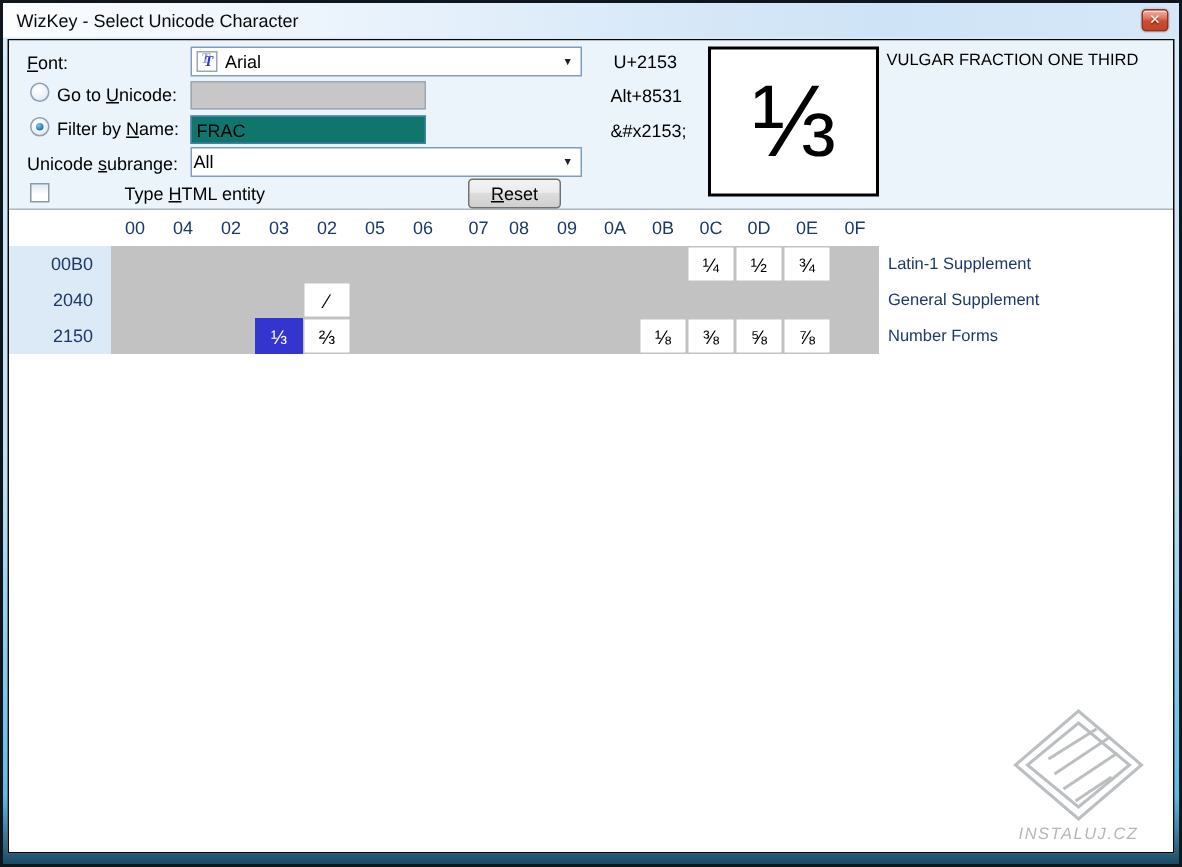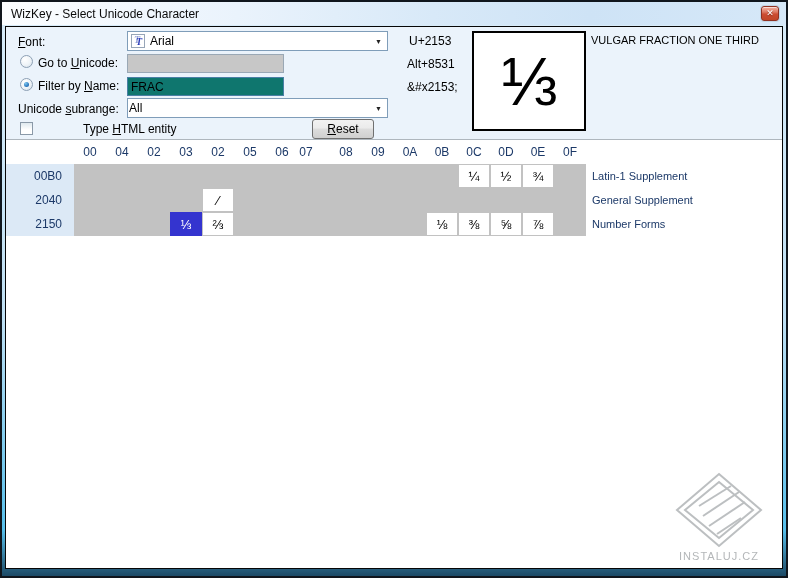--- a/index.html
+++ b/index.html
@@ -96,21 +96,21 @@
   .row-h { position:absolute; left:0; width:68px; height:24px; line-height:24px;
            text-align:right; padding-right:12px; font-size:12px; color:#1c3968; }
   .row-lbl { position:absolute; left:586px; height:24px; line-height:24px; font-size:11px; color:#1c3968; white-space:nowrap; }
   .cell { position:absolute; background:#fff; color:#000; font-size:13px;
           display:flex; align-items:center; justify-content:center; cursor:default; }
   .cell.selected { background:#3434cf; color:#fff; }
 
   
   .watermark { position:absolute; right:8px; bottom:-4px; width:110px; height:100px; text-align:center; }
   .watermark svg { display:block; margin:0 auto; }
-  .wm-text { font-size:11px; color:#b4b7b9; letter-spacing:1px; margin-top:2px; }
+  .wm-text { font-size:11px; color:#b4b7b9; letter-spacing:1px; margin-top:2px;font-style:italic; }
 </style>
 </head>
 <body>
 
 <div class="window">
 
   <div class="titlebar">
     <span class="title-text">WizKey - Select Unicode Character</span>
     <span class="close-btn">✕</span>
   </div>
@@ -160,21 +160,21 @@
     <div id="grid">
         <div class="rowhdr-track"></div>
         <div class="grid-track" style="width: 512px;"></div>
         <div class="col-h" style="left: 68px;">00</div>
         <div class="col-h" style="left: 100px;">04</div>
         <div class="col-h" style="left: 132px;">02</div>
         <div class="col-h" style="left: 164px;">03</div>
         <div class="col-h" style="left: 196px;">02</div>
         <div class="col-h" style="left: 228px;">05</div>
         <div class="col-h" style="left: 260px;">06</div>
-        <div class="col-h" style="left: 284px;">07</div>
+        <div class="col-h" style="left: 297px;">07</div>
         <div class="col-h" style="left: 324px;">08</div>
         <div class="col-h" style="left: 356px;">09</div>
         <div class="col-h" style="left: 388px;">0A</div>
         <div class="col-h" style="left: 420px;">0B</div>
         <div class="col-h" style="left: 452px;">0C</div>
         <div class="col-h" style="left: 484px;">0D</div>
         <div class="col-h" style="left: 516px;">0E</div>
         <div class="col-h" style="left: 548px;">0F</div>
         <div class="row-h" style="top: 23px;">00B0</div>
         <div class="row-lbl" style="top: 23px;">Latin-1 Supplement</div>

